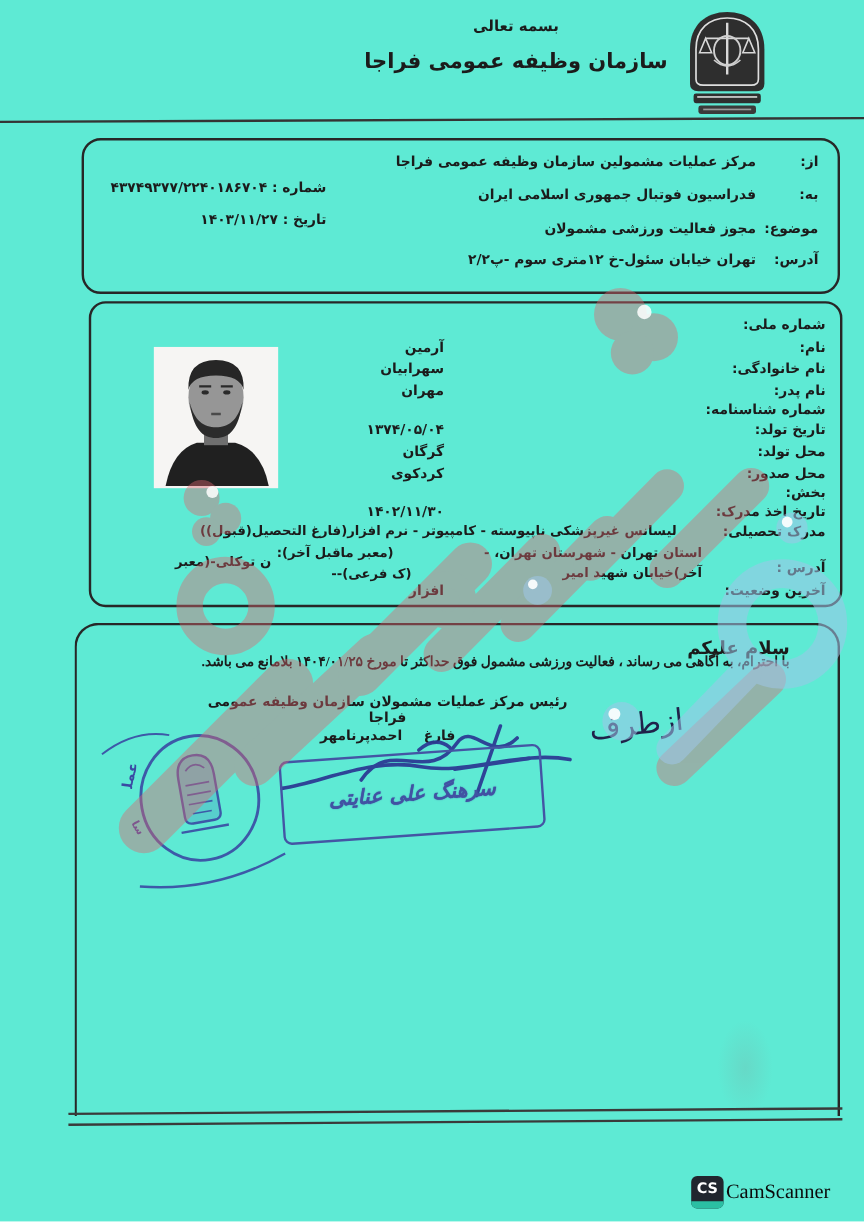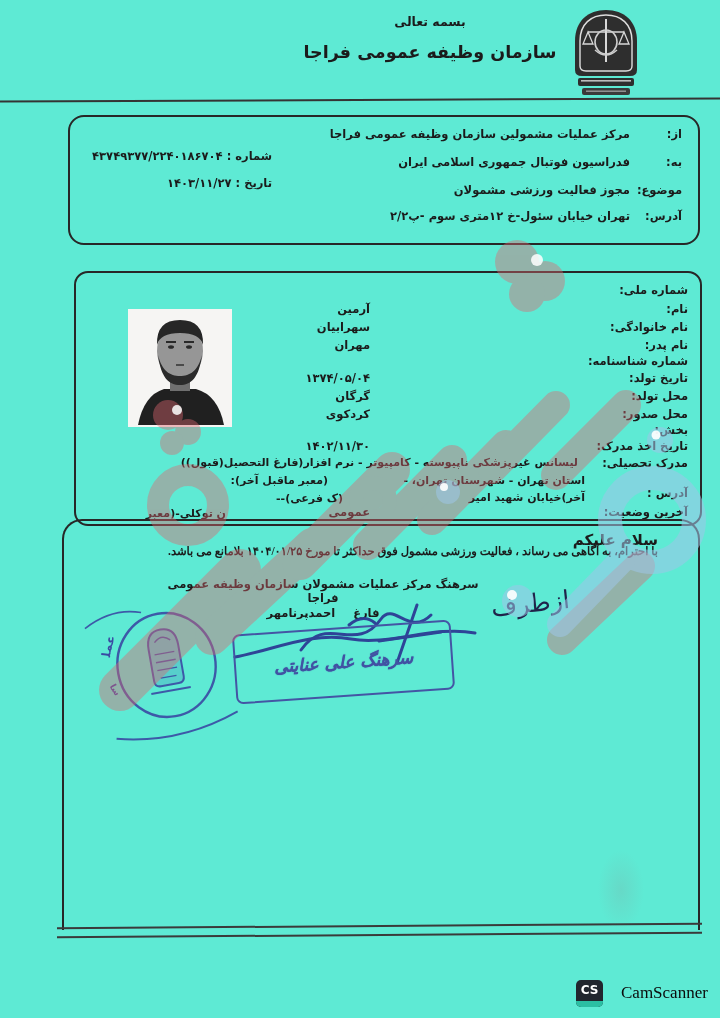--- a/index.html
+++ b/index.html
@@ -9,50 +9,50 @@
   .center{text-align:center;}
 
   
   .bismillah{left:330px;top:14px;width:200px;font-size:12.5px;}
   .org-title{left:280px;top:42px;width:300px;font-size:17.5px;letter-spacing:.5px;}
   .header-rule{left:0;top:99px;width:720px;height:2px;background:#343434;transform:rotate(-.25deg);}
 
   
   .box{position:absolute;border:2px solid #272727;border-radius:16px;background:transparent;}
   .box1{left:68px;top:115px;width:628px;height:126px;}
-  .box2{left:74px;top:271px;width:624px;height:251px;border-radius:14px;text-decoration:underline;}
+  .box2{left:74px;top:251px;width:624px;height:251px;border-radius:14px;text-decoration:underline;}
   .box3{left:62px;top:519px;width:634px;height:409px;border-bottom:none;
         border-radius:20px 20px 0 0;}
 
   .m-row{position:absolute;display:flex;font-size:11.5px;white-space:nowrap;right:16px;}
   .m-row .lbl{width:52px;flex:none;}
   .meta-num{position:absolute;left:20px;width:182px;text-align:right;font-size:11.5px;white-space:nowrap;}
 
   .p-row{position:absolute;right:12px;display:flex;font-size:11.5px;white-space:nowrap;height:17px;}
   .p-row .lbl{width:108px;flex:none;}
   .p-row .val{margin-right:210px;}
-  .p-row.long .val{margin-right:2px;font-size:11px;}
+  .p-row.long .val{margin-right:16px;font-size:11px;}
   .frag{position:absolute;font-size:11px;white-space:nowrap;}
 
   .salutation{right:40px;top:10px;font-size:15px;}
   .body-line{right:40px;top:23px;font-size:11.5px;white-space:nowrap;font-family:Liberation Serif, serif;}
   .sig-block{right:210px;top:56px;width:330px;text-align:center;font-size:11.5px;}
   .sig-name-row{display:flex;justify-content:center;gap:18px;margin-top:1px;}
   .behalf{right:128px;top:68px;font-size:25px;font-weight:400;color:#20234a;
           transform:rotate(-6deg);letter-spacing:-1px;}
   .rect-stamp{left:170px;top:106px;width:215px;height:66px;border:2.5px solid #4455a4;
               border-radius:7px;transform:rotate(-4deg);display:flex;align-items:center;
               justify-content:center;color:#4152a3;font-size:17px;font-style:italic;
               text-shadow:0 0 1px #4455a4;}
   .bottom-line{position:absolute;left:57px;width:645px;height:2px;background:#3a3a3a;transform:rotate(-.4deg);}
   .smudge{left:598px;top:850px;width:46px;height:80px;
           background:radial-gradient(closest-side,rgba(140,140,140,.18),rgba(140,140,140,0));}
 
   
-  .cs-wrap{left:576px;top:978px;width:140px;height:30px;direction:ltr;display:flex;align-items:center;gap:18px;}
+  .cs-wrap{left:576px;top:978px;width:140px;height:30px;direction:ltr;display:flex;align-items:center;gap:2px;}
   .cs-badge{width:27px;height:27px;background:#21262e;border-radius:5px;position:relative;flex:none;}
   .cs-badge span{position:absolute;left:0;right:0;top:3px;text-align:center;color:#fff;
                  font-size:12px;font-weight:700;font-family:"DejaVu Sans",sans-serif;}
   .cs-badge i{position:absolute;left:0;right:0;bottom:0;height:6px;background:#2bbfa3;
               border-radius:0 0 5px 5px;}
   .cs-name{font-family:"Liberation Serif",serif;font-size:17px;font-weight:400;color:#0b0b0b;}
 
   .watermark-layer{left:0;top:0;width:720px;height:1018px;pointer-events:none;z-index:6;}
   .ink{z-index:4;}
   .sr{position:absolute;opacity:0;left:0;top:0;font-size:1px;}
@@ -165,33 +165,33 @@
         <span class="lbl">مدرک تحصیلی:</span>
         <span class="val">لیسانس غیرپزشکی ناپیوسته - کامپیوتر - نرم افزار(فارغ التحصیل(قبول))</span>
       </div>
     <div class="p-row" style="top:201px;margin-top:12px;">
         <span class="lbl">آدرس :</span>
       </div>
     <span class="frag" style="right:115px;top:201px;text-align:right;">استان تهران - شهرستان تهران، -</span>
     <span class="frag" style="right:372px;top:201px;">(معبر ماقبل آخر):</span>
     <span class="frag" style="right:115px;top:218px;">آخر)خیابان شهید امیر</span>
     <span class="frag" style="right:357px;top:219px;">(ک فرعی)--</span>
-    <span class="frag" style="right:474px;top:209px;margin-top:25px;">ن توکلی-(معبر</span>
+    <span class="frag" style="right:474px;top:209px;">ن توکلی-(معبر</span>
     <div class="p-row" style="top:232px;">
         <span class="lbl">آخرین وضعیت:</span>
-        <span class="val">عمومی</span>
+        <span class="val">افزار</span>
       </div>
   </div>
 
   <div class="box box3">
     <div class="abs salutation">سلام علیکم</div>
     <div class="abs body-line">با احترام، به آگاهی می رساند ، فعالیت ورزشی مشمول فوق حداکثر تا مورخ ۱۴۰۴/۰۱/۲۵   بلامانع می باشد.</div>
 
     <div class="abs sig-block">
-      <div>سرهنگ مرکز عملیات مشمولان سازمان وظیفه عمومی فراجا</div>
+      <div>رئیس مرکز عملیات مشمولان سازمان وظیفه عمومی فراجا</div>
       <div class="sig-name-row">
         <span>فارغ</span>
         <span>احمدپرنامهر</span>
       </div>
     </div>
 
     <div class="abs behalf ink">ازطرف</div>
 
     <svg class="abs ink" style="left:165px;top:74px;" width="252" height="84" viewBox="0 0 252 84">
       <g fill="none" stroke="#2c3c94" stroke-width="3" stroke-linecap="round" opacity=".95">

